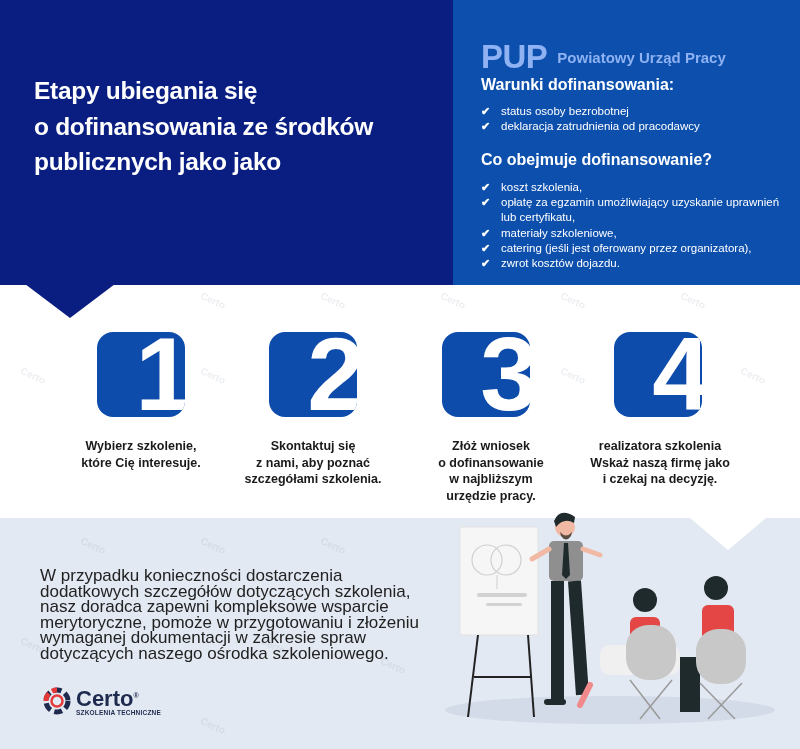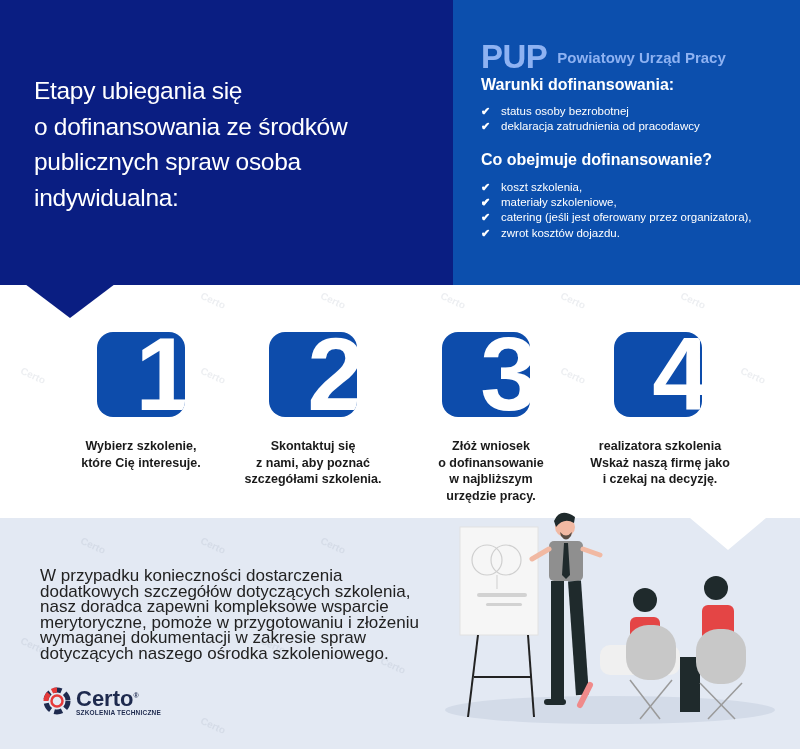--- a/index.html
+++ b/index.html
@@ -1,21 +1,21 @@
 <!DOCTYPE html>
 <html><head>
 <meta charset="utf-8">
 <style>
   * { box-sizing: border-box; margin: 0; padding: 0; }
   body { width: 800px; height: 749px; overflow: hidden; background: #ffffff; font-family: "Liberation Sans", sans-serif; position: relative; }
   .top { position: absolute; left: 0; top: 0; width: 800px; height: 285px; }
   .left-panel { position: absolute; left: 0; top: 0; width: 453px; height: 285px; background: #0a1e82; }
   .right-panel { position: absolute; left: 453px; top: 0; width: 347px; height: 285px; background: #0c4fad; }
   .notch { position: absolute; left: 25px; top: 284px; width: 0; height: 0; border-left: 45px solid transparent; border-right: 45px solid transparent; border-top: 34px solid #0a1e82; }
-  .main-title { position: absolute; left: 34px; top: 73px; width: 400px; color: #ffffff; font-weight: normal; font-size: 24.5px; line-height: 35.5px; letter-spacing: -0.3px; }
+  .main-title { position: absolute; left: 34px; top: 73px; width: 400px; color: #ffffff; font-weight: bold; font-size: 24.5px; line-height: 35.5px; letter-spacing: -0.3px; }
   .pup-row { position: absolute; left: 481px; top: 38px; display: flex; align-items: center; }
   .pup { color: #8eb2f2; font-weight: bold; font-size: 33px; letter-spacing: -0.5px; }
   .pup-sub { color: #8eb2f2; font-weight: bold; font-size: 15px; margin-left: 10px; }
   .sec-h { position: absolute; left: 481px; color: #ffffff; font-weight: bold; font-size: 16px; }
   .list { position: absolute; left: 481px; list-style: none; color: #ffffff; font-size: 11.5px; line-height: 15.2px; }
   .list li { position: relative; padding-left: 20px; }
   .list li .chk { position: absolute; left: 0; top: 0; font-size: 11px; font-weight: bold; }
   .steps { position: absolute; left: 0; top: 318px; width: 800px; height: 200px; }
   .step { position: absolute; top: 0; width: 190px; }
   .tile { position: absolute; top: 14px; width: 88px; height: 85px; background: #0d4cab; border-radius: 16px; overflow: hidden; }
@@ -34,39 +34,38 @@
 <body>
 
 <div class="top">
   <div class="left-panel"></div>
   <div class="right-panel"></div>
   <div class="notch"></div>
 
   <h1 class="main-title">
     <div>Etapy ubiegania się</div>
     <div>o dofinansowania ze środków</div>
-    <div>publicznych spraw osoba</div>
-    <div>indywidualna:</div>
+    <div>publicznych jako jako</div>
   </h1>
 
   <div class="pup-row">
     <span class="pup">PUP</span>
     <span class="pup-sub">Powiatowy Urząd Pracy</span>
   </div>
 
   <div class="sec-h" style="top:76px;">Warunki dofinansowania:</div>
   <ul class="list" style="top:104px;">
     <li><span class="chk">✔</span><span>status osoby bezrobotnej</span></li>
     <li><span class="chk">✔</span><span>deklaracja zatrudnienia od pracodawcy</span></li>
   </ul>
 
   <div class="sec-h" style="top:151px;">Co obejmuje dofinansowanie?</div>
   <ul class="list" style="top:180px; width:300px;">
     <li><span class="chk">✔</span><span>koszt szkolenia,</span></li>
-    <li><span class="chk">✔</span></li>
+    <li><span class="chk">✔</span><span>opłatę za egzamin umożliwiający uzyskanie uprawnień lub certyfikatu,</span></li>
     <li><span class="chk">✔</span><span>materiały szkoleniowe,</span></li>
     <li><span class="chk">✔</span><span>catering (jeśli jest oferowany przez organizatora),</span></li>
     <li><span class="chk">✔</span><span>zwrot kosztów dojazdu.</span></li>
   </ul>
 </div>
 
 <div class="bottom"></div>
 <div class="bnotch"></div>
 
 <span class="wm" style="left:200px;top:295px;">Certo</span>

